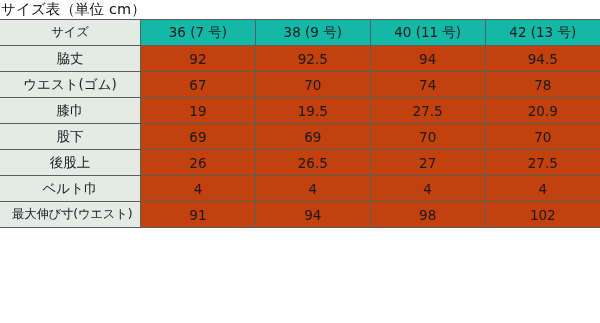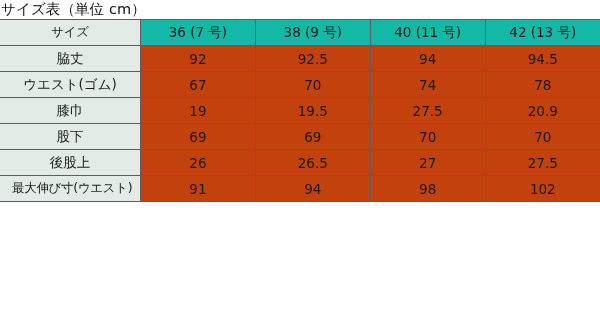--- a/index.html
+++ b/index.html
@@ -126,20 +126,27 @@
       <td class="cell-data">70</td>
     </tr>
     <tr>
       <td class="cell-label">後股上</td>
       <td class="cell-data">26</td>
       <td class="cell-data">26.5</td>
       <td class="cell-data">27</td>
       <td class="cell-data">27.5</td>
     </tr>
     <tr>
+      <td class="cell-label">ベルト巾</td>
+      <td class="cell-data">4</td>
+      <td class="cell-data">4</td>
+      <td class="cell-data">4</td>
+      <td class="cell-data">4</td>
+    </tr>
+    <tr>
       <td class="cell-label">最大伸び寸(ウエスト)</td>
       <td class="cell-data">91</td>
       <td class="cell-data">94</td>
       <td class="cell-data">98</td>
       <td class="cell-data">102</td>
     </tr>
   </tbody>
 </table>
 
 </body></html>

